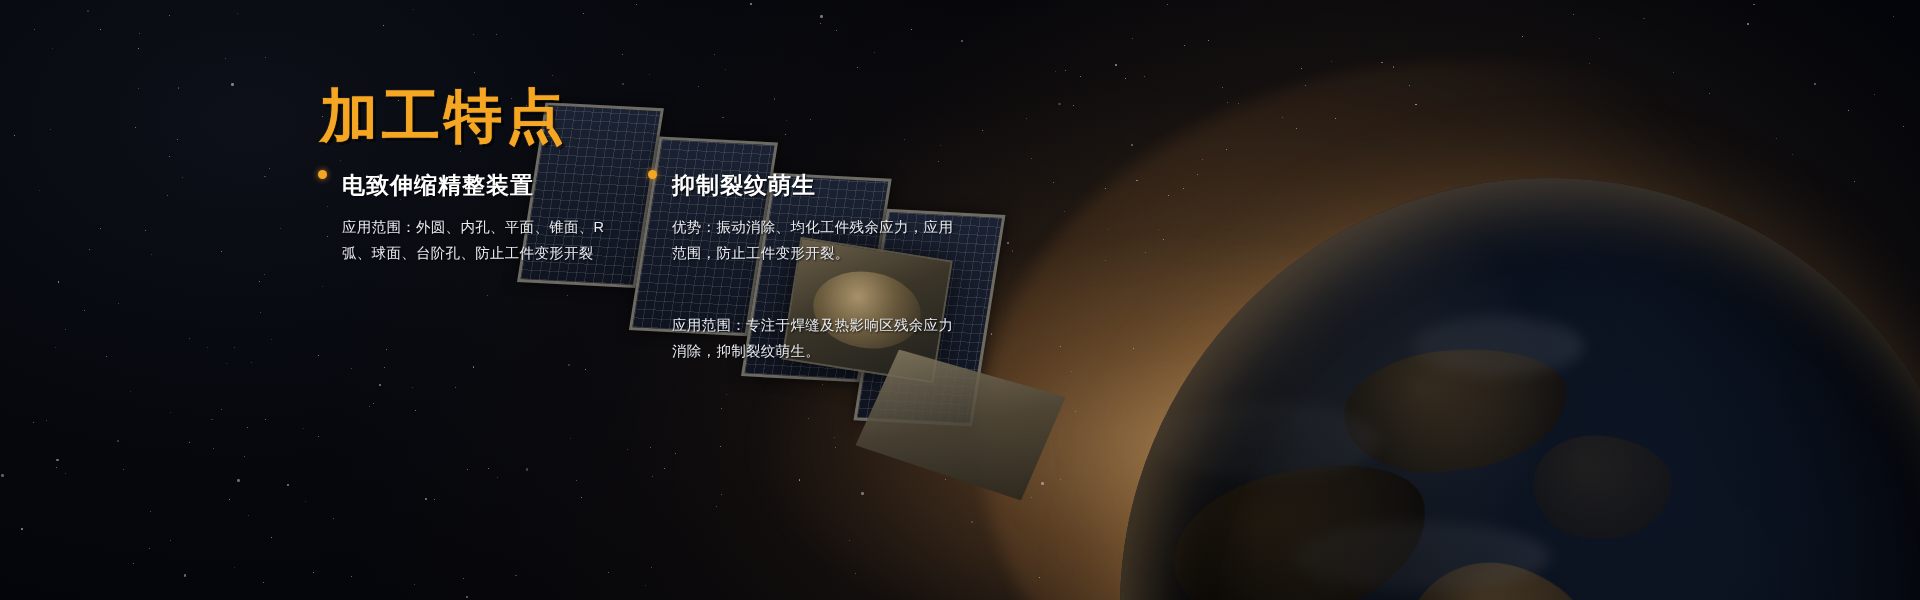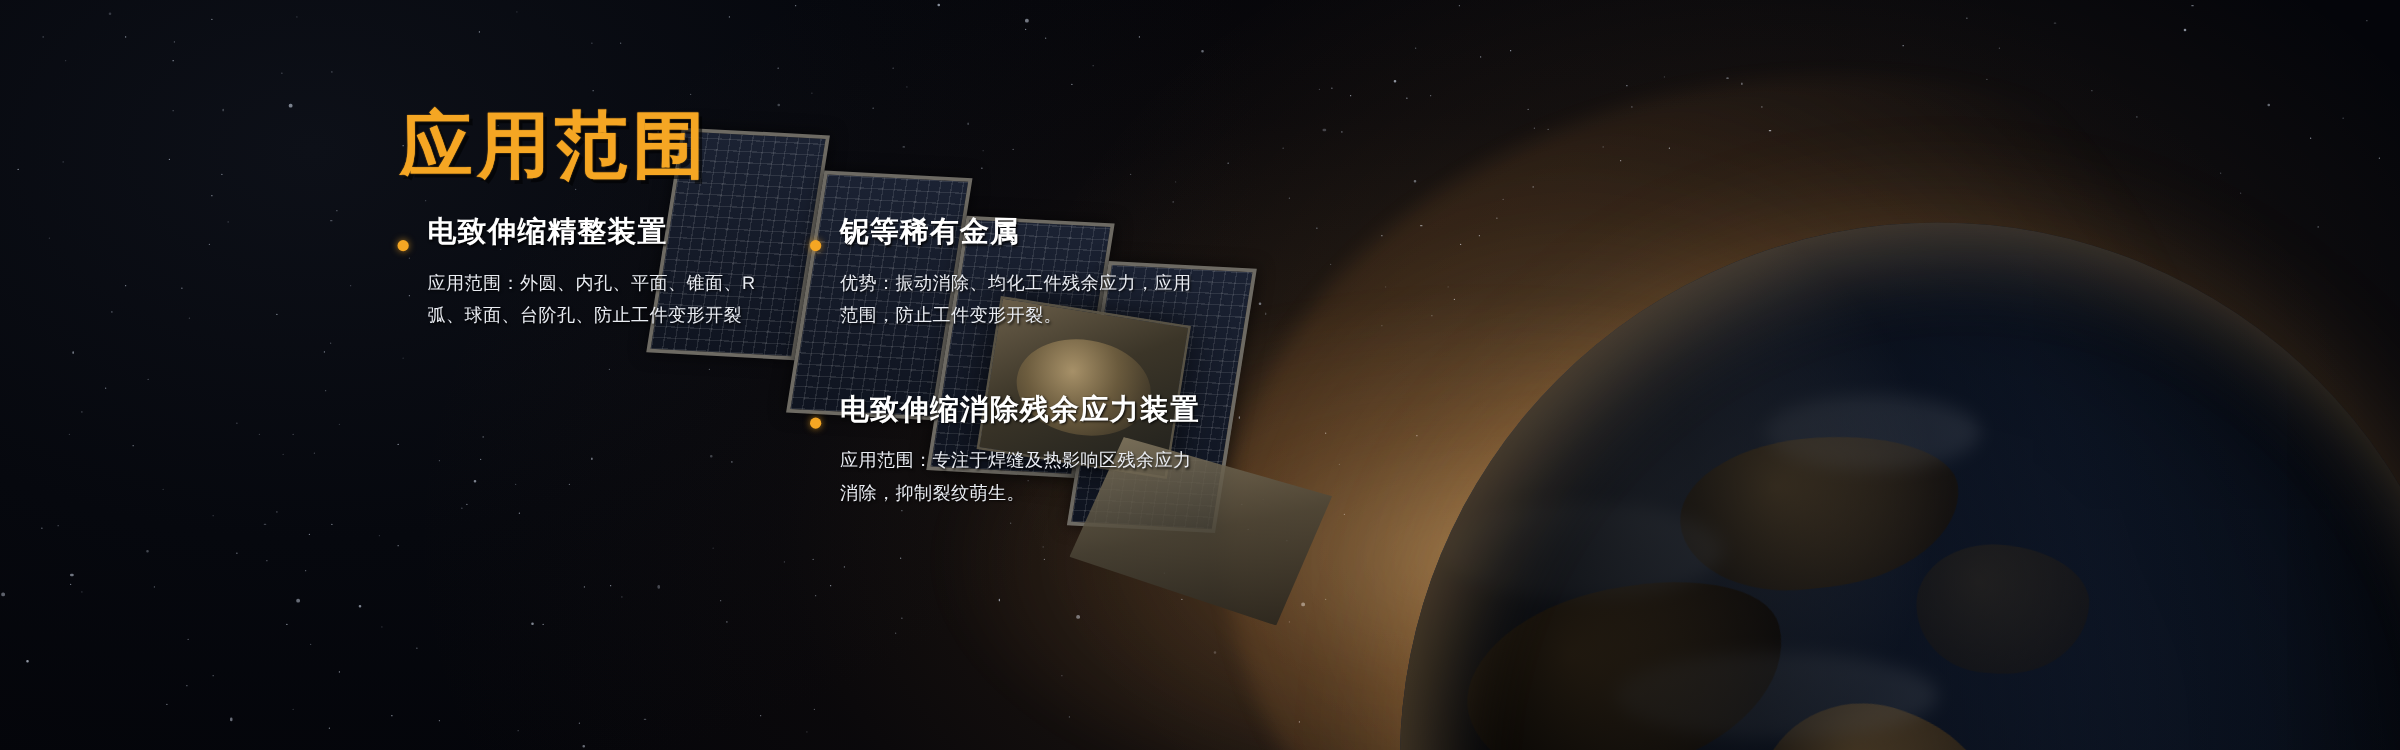--- a/index.html
+++ b/index.html
@@ -85,21 +85,21 @@
     position:absolute;left:320px;top:78px;
     font-size:58px;font-weight:bold;letter-spacing:4px;color:#f5a623;
     text-shadow:0 0 1px #f5a623, 3px 3px 0 rgba(0,0,0,.55);
     white-space:nowrap;
   }
   .cols{position:absolute;left:318px;top:170px;width:700px;}
   .col{position:absolute;width:330px;}
   .col.left{left:0;}
   .col.right{left:330px;}
   .block{position:relative;margin-bottom:30px;}
-  .block .head{display:flex;align-items:flex-end;white-space:nowrap;}
+  .block .head{display:flex;align-items:flex-start;white-space:nowrap;}
   .dot{
     width:9px;height:9px;border-radius:50%;background:#f5a623;
     margin-right:15px;flex:none;box-shadow:0 0 6px rgba(245,166,35,.7);
   }
   .htext{
     font-size:23px;font-weight:bold;color:#ffffff;letter-spacing:1px;
     text-shadow:1px 1px 2px rgba(0,0,0,.9);
   }
   .body{
     margin-top:13px;margin-left:24px;width:290px;
@@ -434,21 +434,21 @@
       <span class="panel" style="left:0px;top:18px;width:112px;height:176px;transform:skewY(-6deg)"></span>
       <span class="panel" style="left:118px;top:34px;width:112px;height:190px;transform:skewY(-6deg)"></span>
       <span class="panel" style="left:236px;top:52px;width:112px;height:200px;transform:skewY(-6deg)"></span>
       <span class="panel" style="left:354px;top:70px;width:112px;height:208px;transform:skewY(-6deg)"></span>
     </div>
   <div class="satbody"></div>
   <div class="satdish"></div>
 
   <div class="content">
 
-    <div class="brand">应用范围</div>
+    <div class="brand">加工特点</div>
 
     <div class="cols">
 
       <div class="col left">
 
         <div class="block">
           <div class="head">
             <span class="dot"></span>
             <span class="htext">电致伸缩精整装置</span>
           </div>
@@ -456,30 +456,26 @@
         </div>
 
 
       </div>
 
       <div class="col right">
 
         <div class="block">
           <div class="head">
             <span class="dot"></span>
-            <span class="htext">铌等稀有金属</span>
+            <span class="htext">抑制裂纹萌生</span>
           </div>
           <div class="body">优势：振动消除、均化工件残余应力，应用范围，防止工件变形开裂。</div>
         </div>
 
         <div class="block blk2">
-          <div class="head">
-            <span class="dot"></span>
-            <span class="htext">电致伸缩消除残余应力装置</span>
-          </div>
           <div class="body">应用范围：专注于焊缝及热影响区残余应力消除，抑制裂纹萌生。</div>
         </div>
 
       </div>
 
     </div>
   </div>
 </div>
 
 </body></html>

